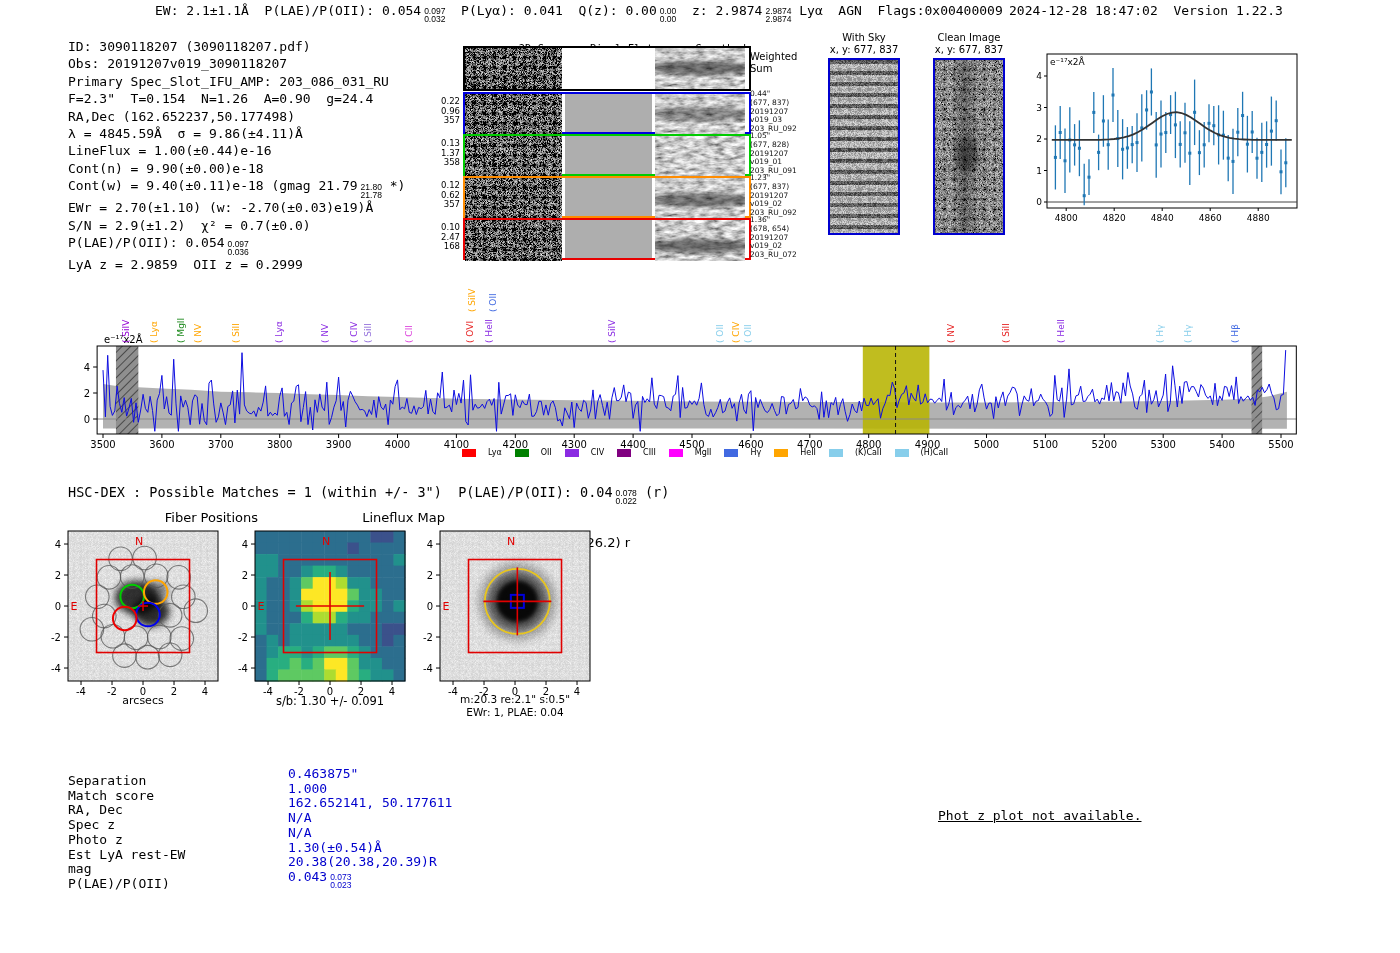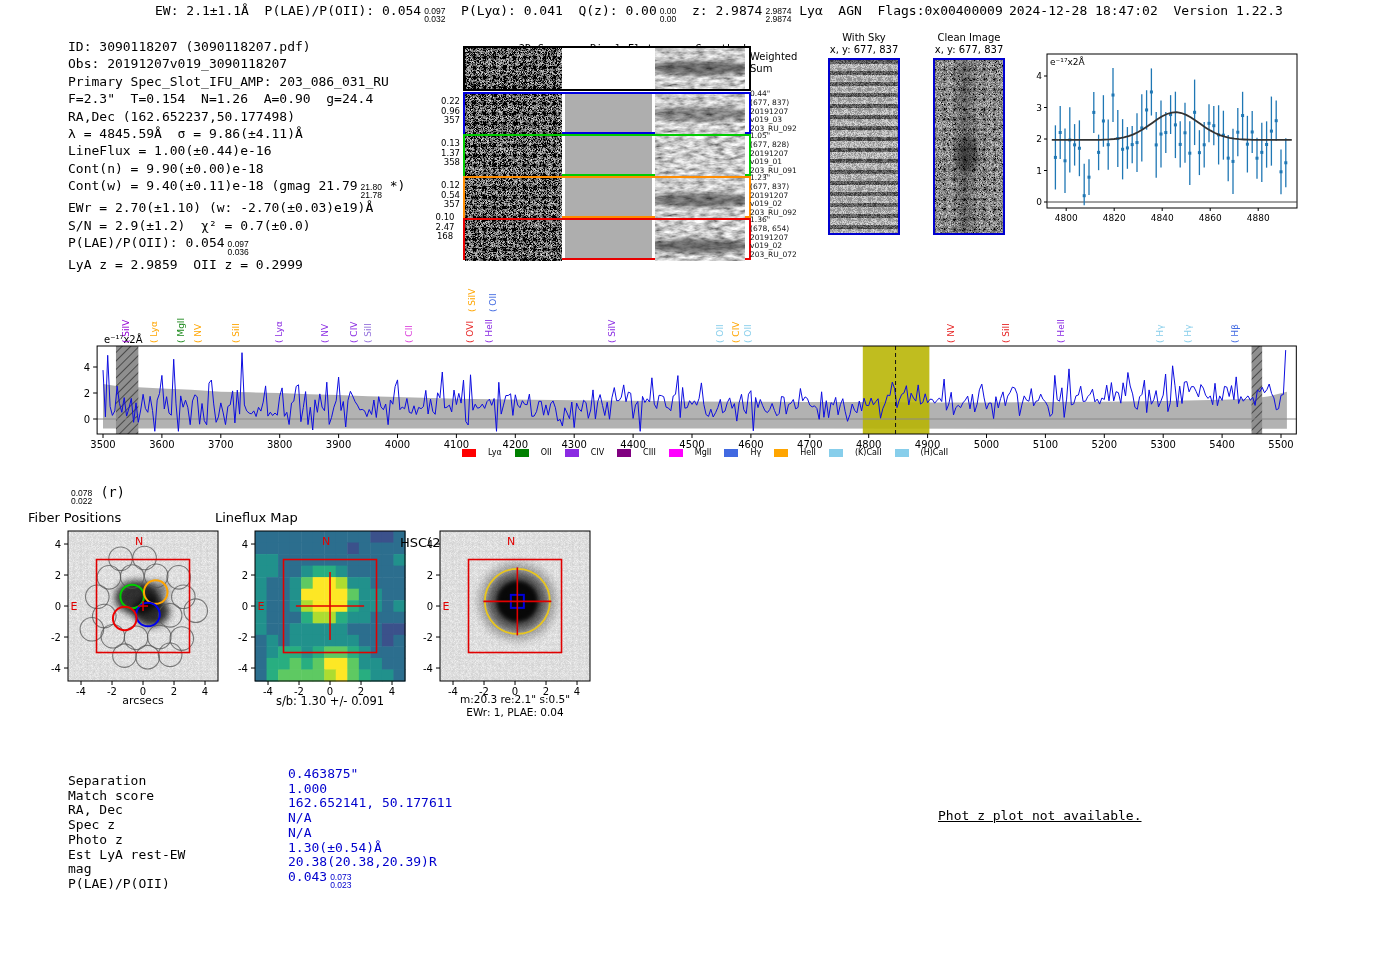--- a/index.html
+++ b/index.html
@@ -15,21 +15,21 @@
   #info .stk{vertical-align:0px;}
   .s2hdr{font-size:10.5px;text-align:right;position:absolute;top:10px;}
   .s2strip{position:absolute;left:33px;width:284px;background:#fff;}
   .s2cells{position:absolute;left:0;top:0;right:0;bottom:0;}
   .s2cell{position:absolute;top:0;bottom:0;}
   .s2left{position:absolute;left:0;width:30px;text-align:right;font-size:8.5px;
           line-height:9.5px;font-family:"DejaVu Sans",sans-serif;}
   .s2right{position:absolute;left:320px;font-size:7.5px;line-height:8.8px;
            font-family:"DejaVu Sans",sans-serif;color:#111;}
   .skytitle{font-size:10px;text-align:center;font-family:"DejaVu Sans",sans-serif;}
-  .cuttitle{font-size:13px;text-align:left;font-family:"DejaVu Sans",sans-serif;}
+  .cuttitle{font-size:13px;text-align:right;font-family:"DejaVu Sans",sans-serif;}
   .cutxlab{font-size:11px;text-align:center;font-family:"DejaVu Sans",sans-serif;}
   #legend{display:flex;justify-content:center;gap:13px;align-items:center;
           font-family:"DejaVu Sans",sans-serif;font-size:8px;}
   .lgitem{display:flex;align-items:center;gap:12px;}
   .lgsw{width:14px;height:8px;display:inline-block;}
   #matchlabels{font-size:13px;line-height:14.7px;white-space:pre;}
   #matchvalues{font-size:13px;line-height:14.7px;white-space:pre;}
   svg text{font-family:"DejaVu Sans",sans-serif;}
 </style>
 </head>
@@ -219,21 +219,21 @@
           </svg></div>
         <div class="s2cell" style="left: 100px; width: 87px; background: rgb(174, 174, 174);"></div>
         <div class="s2cell" style="left: 190px; width: 90px;"><svg width="90" height="41">
             <rect width="90" height="41" filter="url(#fSm0)"></rect>
             <ellipse cx="45" cy="22" rx="52" ry="7" fill="#151515" opacity="0.5" filter="url(#fBlur2)"></ellipse>
           </svg></div>
       </div>
     </div>
     <div class="s2left" style="top: 149px;">
       <div>0.12</div>
-      <div>0.54</div>
+      <div>0.62</div>
       <div>357</div>
     </div>
     <div class="s2right" style="top: 142px;">
       <div>1.23"</div>
       <div>(677, 837)</div>
       <div>20191207</div>
       <div>v019_02</div>
       <div>203_RU_092</div>
     </div>
     <div class="s2strip" style="top: 186px; height: 38px; border: 2px solid rgb(232, 0, 0);">
@@ -241,21 +241,21 @@
         <div class="s2cell" style="left: 0px; width: 97px;"><svg width="97" height="41">
             <rect width="97" height="41" filter="url(#fN3)"></rect>
           </svg></div>
         <div class="s2cell" style="left: 100px; width: 87px; background: rgb(174, 174, 174);"></div>
         <div class="s2cell" style="left: 190px; width: 90px;"><svg width="90" height="41">
             <rect width="90" height="41" filter="url(#fSm1)"></rect>
             <ellipse cx="45" cy="26" rx="52" ry="7" fill="#151515" opacity="0.55" filter="url(#fBlur2)"></ellipse>
           </svg></div>
       </div>
     </div>
-    <div class="s2left" style="top: 181px; text-align: center;">
+    <div class="s2left" style="top: 191px;">
       <div>0.10</div>
       <div>2.47</div>
       <div>168</div>
     </div>
     <div class="s2right" style="top: 184px;">
       <div>1.36"</div>
       <div>(678, 654)</div>
       <div>20191207</div>
       <div>v019_02</div>
       <div>203_RU_072</div>
@@ -520,21 +520,21 @@
     <span class="lgitem">
       <span class="lgsw" style="background: rgb(135, 206, 235);"></span>
       <span>(K)CaII</span>
     </span>
     <span class="lgitem">
       <span class="lgsw" style="background: rgb(135, 206, 235);"></span>
       <span>(H)CaII</span>
     </span>
   </div>
 
-<div class="abs hdr" style="left:68px;top:484px;font-size:13.5px;"><span class="stk"><span>0.078</span><span>0.022</span></span><span> (r)</span></div>
+<div class="abs hdr" style="left:68px;top:484px;font-size:13.5px;"><span>HSC-DEX : Possible Matches = 1 (within +/- 3")  P(LAE)/P(OII): 0.04</span><span class="stk"><span>0.078</span><span>0.022</span></span><span> (r)</span></div>
 
 <div class="abs cuttitle" style="left:28px;top:510px;width:230px;">Fiber Positions</div>
 <svg id="cutFiber" class="abs" style="left:28px;top:525px;" width="230" height="172">
     <clipPath id="clipF">
       <rect x="40" y="6" width="150" height="150"></rect>
     </clipPath>
     <g clip-path="url(#clipF)">
       <rect x="40" y="6" width="150" height="150" filter="url(#fLight)"></rect>
       <ellipse cx="108.82" cy="72.495" rx="22" ry="17" fill="#000" opacity="0.78" filter="url(#fBlur)"></ellipse>
       <ellipse cx="123.545" cy="86.445" rx="18" ry="15" fill="#000" opacity="0.8" filter="url(#fBlur)"></ellipse>

